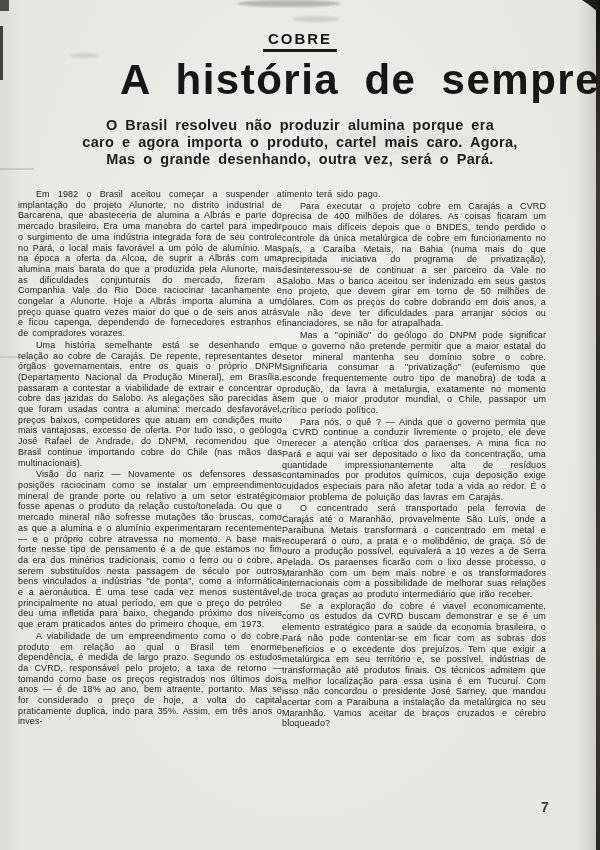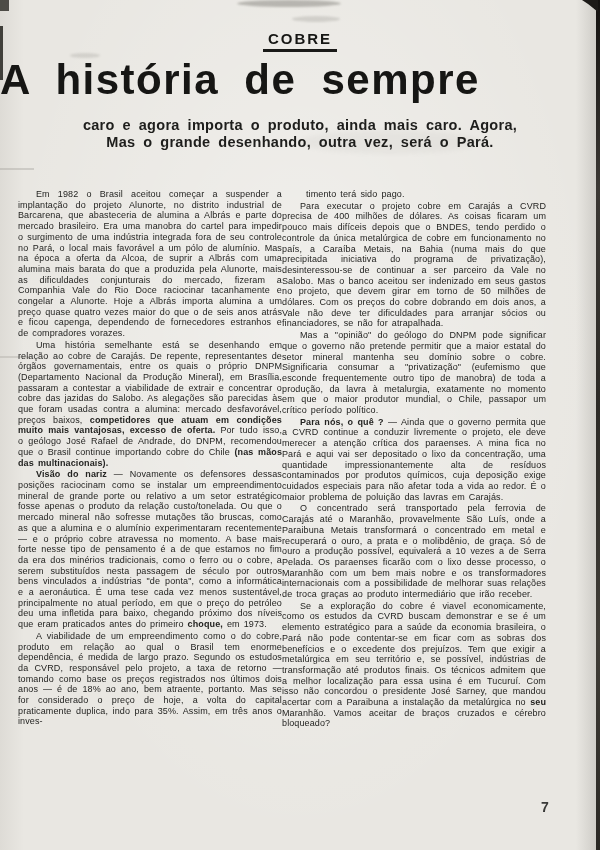--- a/index.html
+++ b/index.html
@@ -26,21 +26,21 @@
   .kicker-wrap{ position:absolute; top:30px; left:0; width:100%; text-align:center; }
   .kicker{
     display:inline-block;
     font-size:15px; font-weight:bold; letter-spacing:2px;
     color:var(--headline-ink);
     border-bottom:3px solid #1a1a18;
     padding:0 5px 2px 5px;
   }
   .headline{
     position:absolute; top:56px; left:0; width:100%;
-    text-align:left;
+    text-align:right;
     font-size:42px; font-weight:bold;
     letter-spacing:1.5px; word-spacing:12px;
     color:var(--headline-ink);
     white-space:nowrap;
   }
   .deck{
     position:absolute; top:117px; left:0; width:100%;
     text-align:center;
     font-size:14.5px; font-weight:bold;
     line-height:16.8px;
@@ -56,22 +56,22 @@
   }
   .col{ width:50%; }
   .para{
     font-size:9px; line-height:10.7px;
     text-align:justify;
     text-indent:18px;
     letter-spacing:.12px; word-spacing:1.4px;
     color:var(--ink);
     margin-bottom:1px;
   }
-  .para.noindent{ text-indent:0;margin-left:24px; }
-  .b{ font-weight:bold;margin-top:12px; }
+  .para.noindent{ text-indent:0; }
+  .b{ font-weight:normal;margin-top:12px; }
 
   
   .pageno{
     position:absolute; top:799px; left:541px;
     font-size:14px; font-weight:bold; color:#3a3a38;
   }
 
   
   .art{ position:absolute; pointer-events:none; }
   .edge-right{
@@ -108,21 +108,22 @@
   <div class="art smudge smudge-a"></div>
   <div class="art smudge smudge-ghost"></div>
   <div class="art streak streak-1"></div>
   <div class="art streak streak-2"></div>
 
   <div class="kicker-wrap">
     <span class="kicker">COBRE</span>
   </div>
   <h1 class="headline">A história de sempre</h1>
   <div class="deck">
-      <div>caro e agora importa o produto, ainda mais caro. Agora,</div>
+      <div>O Brasil resolveu não produzir alumina porque era</div>
+      <div>caro e agora importa o produto, cartel mais caro. Agora,</div>
       <div>Mas o grande desenhando, outra vez, será o Pará.</div>
     </div>
 
   <div class="cols">
     <div class="col" id="col-left">
         <p class="para"><span>Em 1982 o Brasil aceitou começar a suspender a implantação do projeto Alunorte, no distrito industrial de Barcarena, que abasteceria de alumina a Albrás e parte do mercado brasileiro. Era uma manobra do cartel para impedir o surgimento de uma indústria integrada fora de seu controle no Pará, o local mais favorável a um pólo de alumínio. Mas na época a oferta da Alcoa, de suprir a Albrás com uma alumina mais barata do que a produzida pela Alunorte, mais as dificuldades conjunturais do mercado, fizeram a Companhia Vale do Rio Doce raciocinar tacanhamente e congelar a Alunorte. Hoje a Albrás importa alumina a um preço quase quatro vezes maior do que o de seis anos atrás e ficou capenga, dependendo de fornecedores estranhos e de compradores vorazes.</span></p>
         <p class="para"><span>Uma história semelhante está se desenhando em relação ao cobre de Carajás. De repente, representantes de órgãos governamentais, entre os quais o próprio DNPM (Departamento Nacional da Produção Mineral), em Brasília, passaram a contestar a viabilidade de extrair e concentrar o cobre das jazidas do Salobo. As alegações são parecidas às que foram usadas contra a alumina: mercado desfavorável, preços baixos, </span><span class="b">competidores que atuam em condições muito mais vantajosas, excesso de oferta.</span><span> Por tudo isso, o geólogo José Rafael de Andrade, do DNPM, recomendou que o Brasil continue importando cobre do Chile </span><span class="b">(nas mãos das multinacionais).</span></p>
         <p class="para"><span class="b">Visão do nariz</span><span> — Novamente os defensores dessas posições raciocinam como se instalar um empreendimento mineral de grande porte ou relativo a um setor estratégico fosse apenas o produto da relação custo/tonelada. Ou que o mercado mineral não sofresse mutações tão bruscas, como as que a alumina e o alumínio experimentaram recentemente — e o próprio cobre atravessa no momento. A base mais forte nesse tipo de pensamento é a de que estamos no fim da era dos minérios tradicionais, como o ferro ou o cobre, a serem substituídos nesta passagem de século por outros bens vinculados a indústrias "de ponta", como a informática e a aeronáutica. É uma tese cada vez menos sustentável, principalmente no atual período, em que o preço do petróleo deu uma infletida para baixo, chegando próximo dos níveis que eram praticados antes do primeiro </span><span class="b">choque,</span><span> em 1973.</span></p>
         <p class="para"><span>A viabilidade de um empreendimento como o do cobre, produto em relação ao qual o Brasil tem enorme dependência, é medida de largo prazo. Segundo os estudos da CVRD, responsável pelo projeto, a taxa de retorno — tomando como base os preços registrados nos últimos dois anos — é de 18% ao ano, bem atraente, portanto. Mas se for considerado o preço de hoje, a volta do capital praticamente duplica, indo para 35%. Assim, em três anos o inves-</span></p>
       </div>

